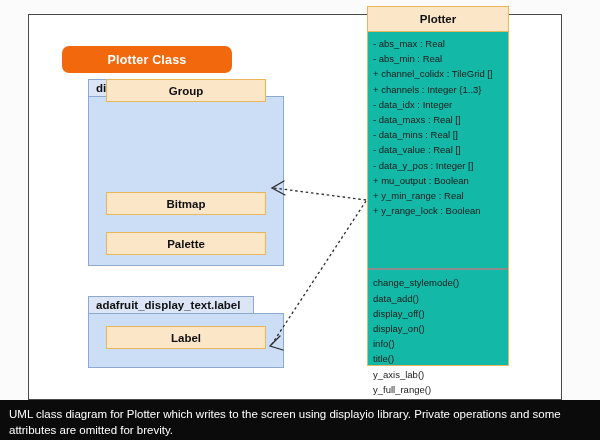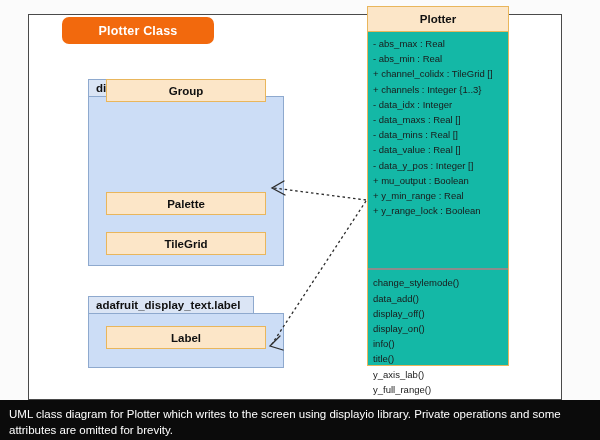--- a/index.html
+++ b/index.html
@@ -33,22 +33,22 @@
     height: 386px;
     background: #ffffff;
     border: 1.5px solid #4a4a4a;
     box-sizing: border-box;
   }
 
   
   #plotter-class-badge {
     position: absolute;
     left: 62px;
-    top: 17px;
-    width: 152px;
+    top: 46px;
+    width: 170px;
     height: 27px;
     background: #f2690d;
     border-radius: 7px;
     color: #ffffff;
     font-size: 12.5px;
     font-weight: bold;
     display: flex;
     align-items: center;
     justify-content: center;
     letter-spacing: 0.2px;
@@ -176,20 +176,21 @@
 
 <div id="page">
 
   <div id="diagram-frame"></div>
 
   <div id="plotter-class-badge">Plotter Class</div>
 
   <div class="package" id="package-displayio">
     <div class="package-body"></div>
     <div class="package-tab">displayio</div>
+    <div class="simple-class">Bitmap</div>
     <div class="simple-class">Palette</div>
     <div class="simple-class">TileGrid</div>
     <div class="simple-class">Group</div>
   </div>
 
   <div class="package" id="package-label">
     <div class="package-body"></div>
     <div class="package-tab">adafruit_display_text.label</div>
     <div class="simple-class">Label</div>
   </div>

